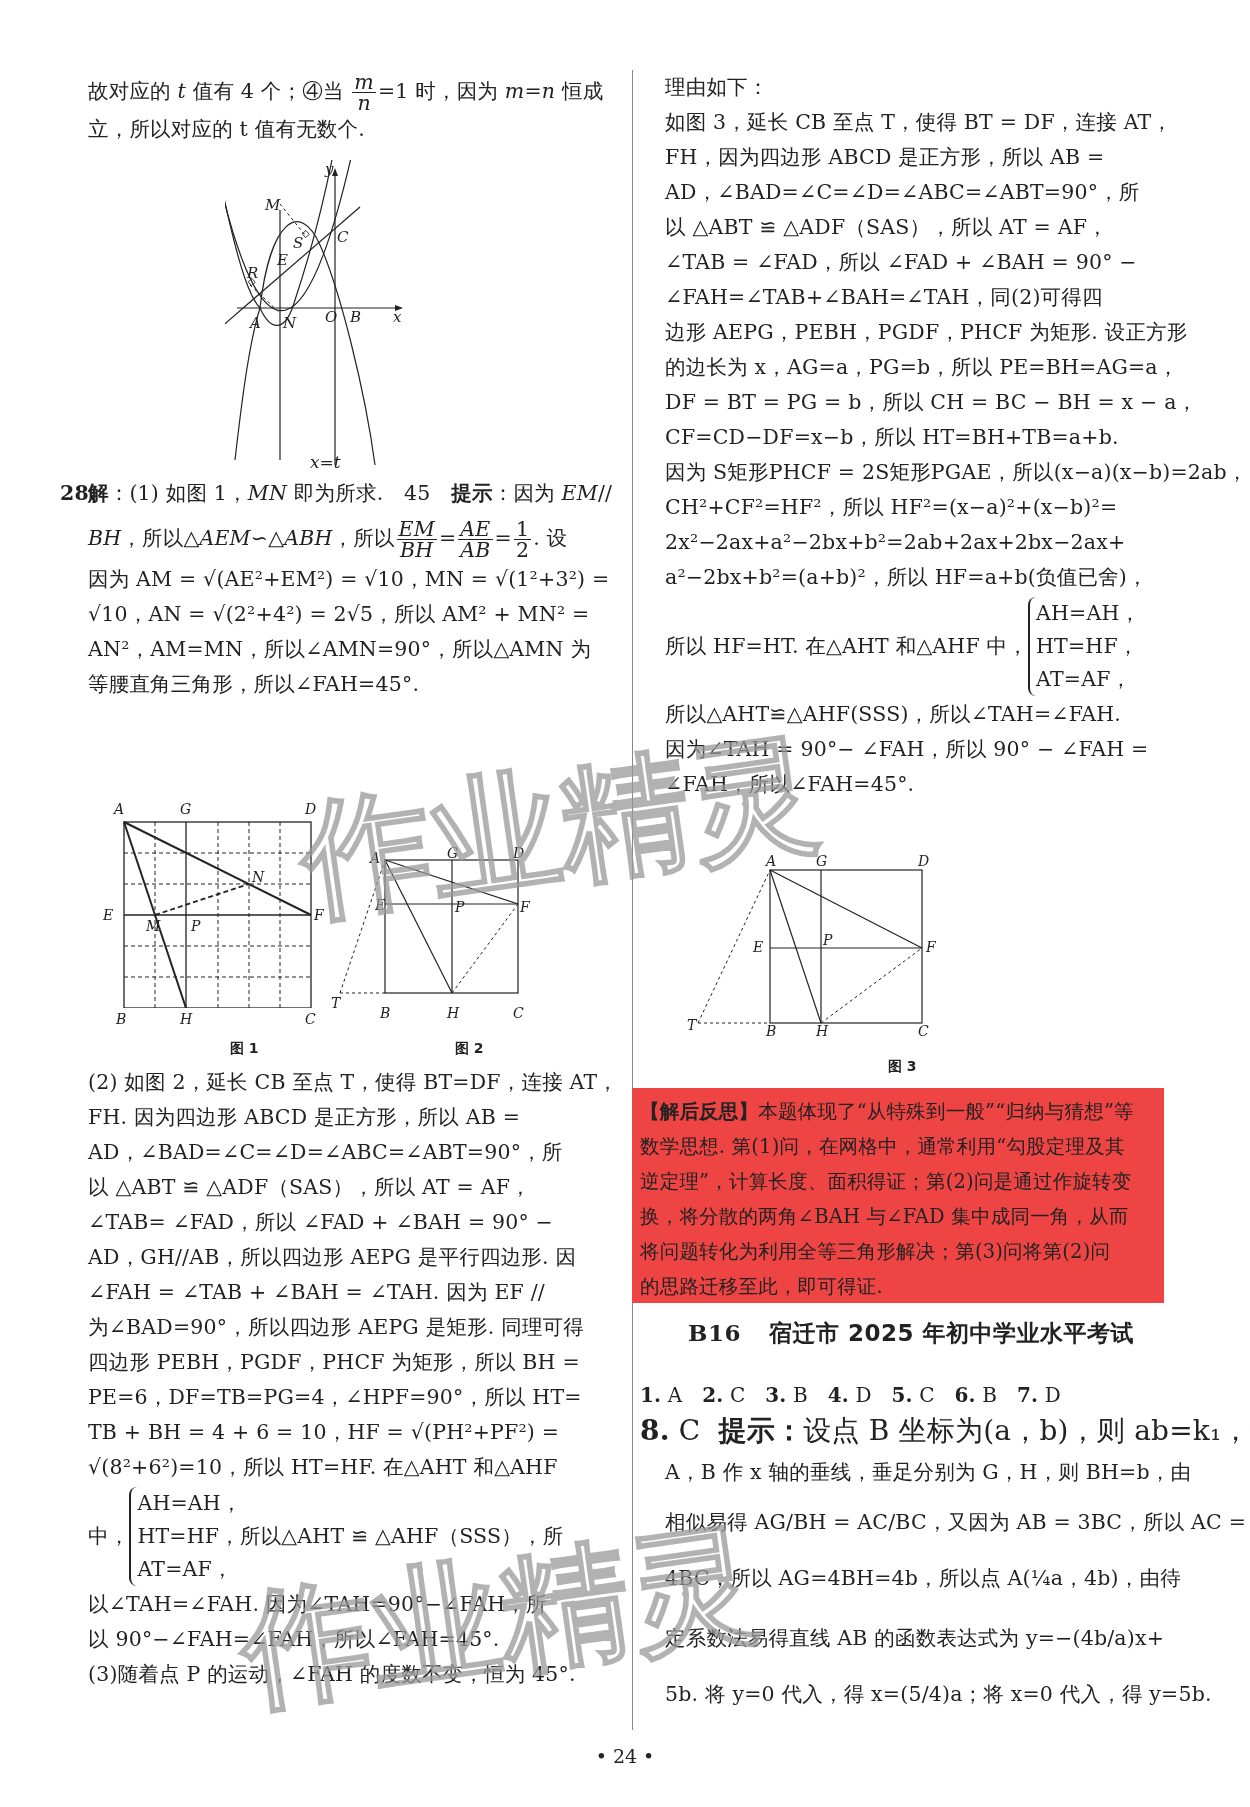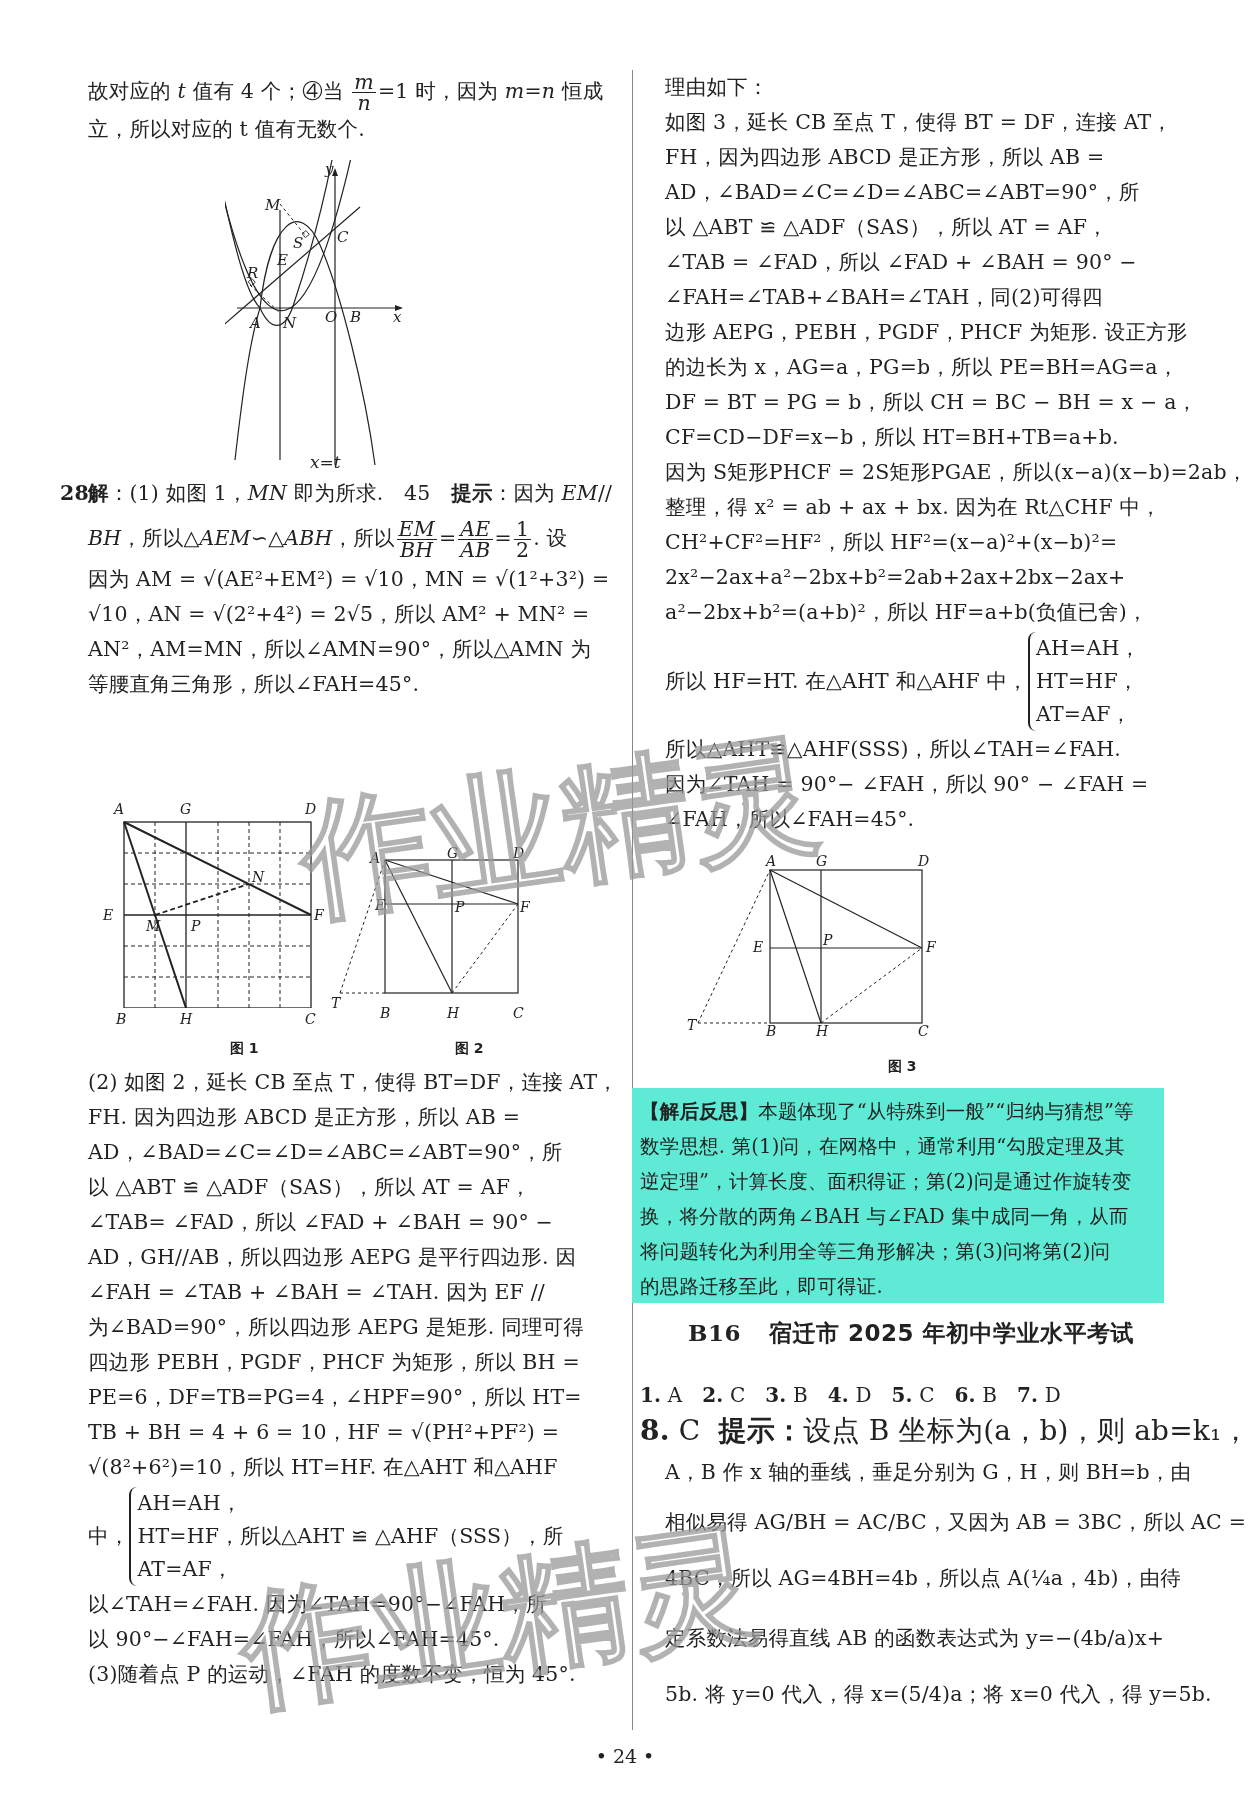--- a/index.html
+++ b/index.html
@@ -9,21 +9,21 @@
   .col-left{left:88px;width:520px;}
   .col-right{left:665px;width:502px;}
   .divider{position:absolute;left:632px;top:70px;width:1px;height:1660px;background:#888;}
   .line{font-size:20.5px;line-height:35px;white-space:nowrap;letter-spacing:0.2px;}
   .line i,.m{font-style:italic;}
   .qnum{font-weight:bold;margin-left:-28px;display:inline-block;width:28px;}
   .bold{font-weight:bold;}
   .fig{position:absolute;}
   .fig svg text{font-family:"DejaVu Serif","Liberation Serif",serif;font-style:italic;font-size:15px;fill:#222;}
   .caption{position:absolute;font-size:14px;font-weight:bold;font-family:"DejaVu Sans","Liberation Sans",sans-serif;text-align:center;}
-  .reflect{position:absolute;left:632px;top:1088px;width:532px;height:215px;background:#5eead4;padding:6px 8px;box-sizing:border-box;}
+  .reflect{position:absolute;left:632px;top:1088px;width:532px;height:215px;background:#ef4444;padding:6px 8px;box-sizing:border-box;}
   .reflect .line{font-size:19.5px;line-height:35px;}
   .section-title{position:absolute;left:688px;top:1318px;font-size:23px;font-weight:bold;font-family:"DejaVu Sans","Liberation Sans",sans-serif;letter-spacing:0.5px;}
   .section-title .code{margin-right:28px;font-family:"DejaVu Serif","Liberation Serif",serif;}
   .page-num{position:absolute;left:0;width:1250px;top:1745px;text-align:center;font-size:19px;}
   .frac{display:inline-block;vertical-align:middle;text-align:center;font-style:italic;line-height:20px;margin:0 2px;}
   .frac span{display:block;}
   .frac .num{border-bottom:1px solid #222;padding:0 2px;}
   .brace-block{display:inline-block;vertical-align:middle;border-left:2px solid #222;border-radius:8px 0 0 8px;padding-left:6px;line-height:33px;}
   .watermark{position:absolute;font-size:130px;font-weight:bold;color:transparent;-webkit-text-stroke:1.5px #999;transform:rotate(-8deg);font-family:"DejaVu Sans",sans-serif;opacity:0.75;}
 </style>
@@ -197,21 +197,20 @@
   <div class="line">FH，因为四边形 ABCD 是正方形，所以 AB =</div>
   <div class="line">AD，∠BAD=∠C=∠D=∠ABC=∠ABT=90°，所</div>
   <div class="line">以 △ABT ≌ △ADF（SAS），所以 AT = AF，</div>
   <div class="line">∠TAB = ∠FAD，所以 ∠FAD + ∠BAH = 90° −</div>
   <div class="line">∠FAH=∠TAB+∠BAH=∠TAH，同(2)可得四</div>
   <div class="line">边形 AEPG，PEBH，PGDF，PHCF 为矩形. 设正方形</div>
   <div class="line">的边长为 x，AG=a，PG=b，所以 PE=BH=AG=a，</div>
   <div class="line">DF = BT = PG = b，所以 CH = BC − BH = x − a，</div>
   <div class="line">CF=CD−DF=x−b，所以 HT=BH+TB=a+b.</div>
   <div class="line">因为 S矩形PHCF = 2S矩形PGAE，所以(x−a)(x−b)=2ab，</div>
-  <div class="line">整理，得 x² = ab + ax + bx. 因为在 Rt△CHF 中，</div>
   <div class="line">CH²+CF²=HF²，所以 HF²=(x−a)²+(x−b)²=</div>
   <div class="line">2x²−2ax+a²−2bx+b²=2ab+2ax+2bx−2ax+</div>
   <div class="line">a²−2bx+b²=(a+b)²，所以 HF=a+b(负值已舍)，</div>
   <div class="line" style="display:flex;align-items:center;height:102px;">
     <span>所以 HF=HT. 在△AHT 和△AHF 中，</span>
     <span class="brace-block">
       <span style="display:block">AH=AH，</span>
       <span style="display:block">HT=HF，</span>
       <span style="display:block">AT=AF，</span>
     </span>

